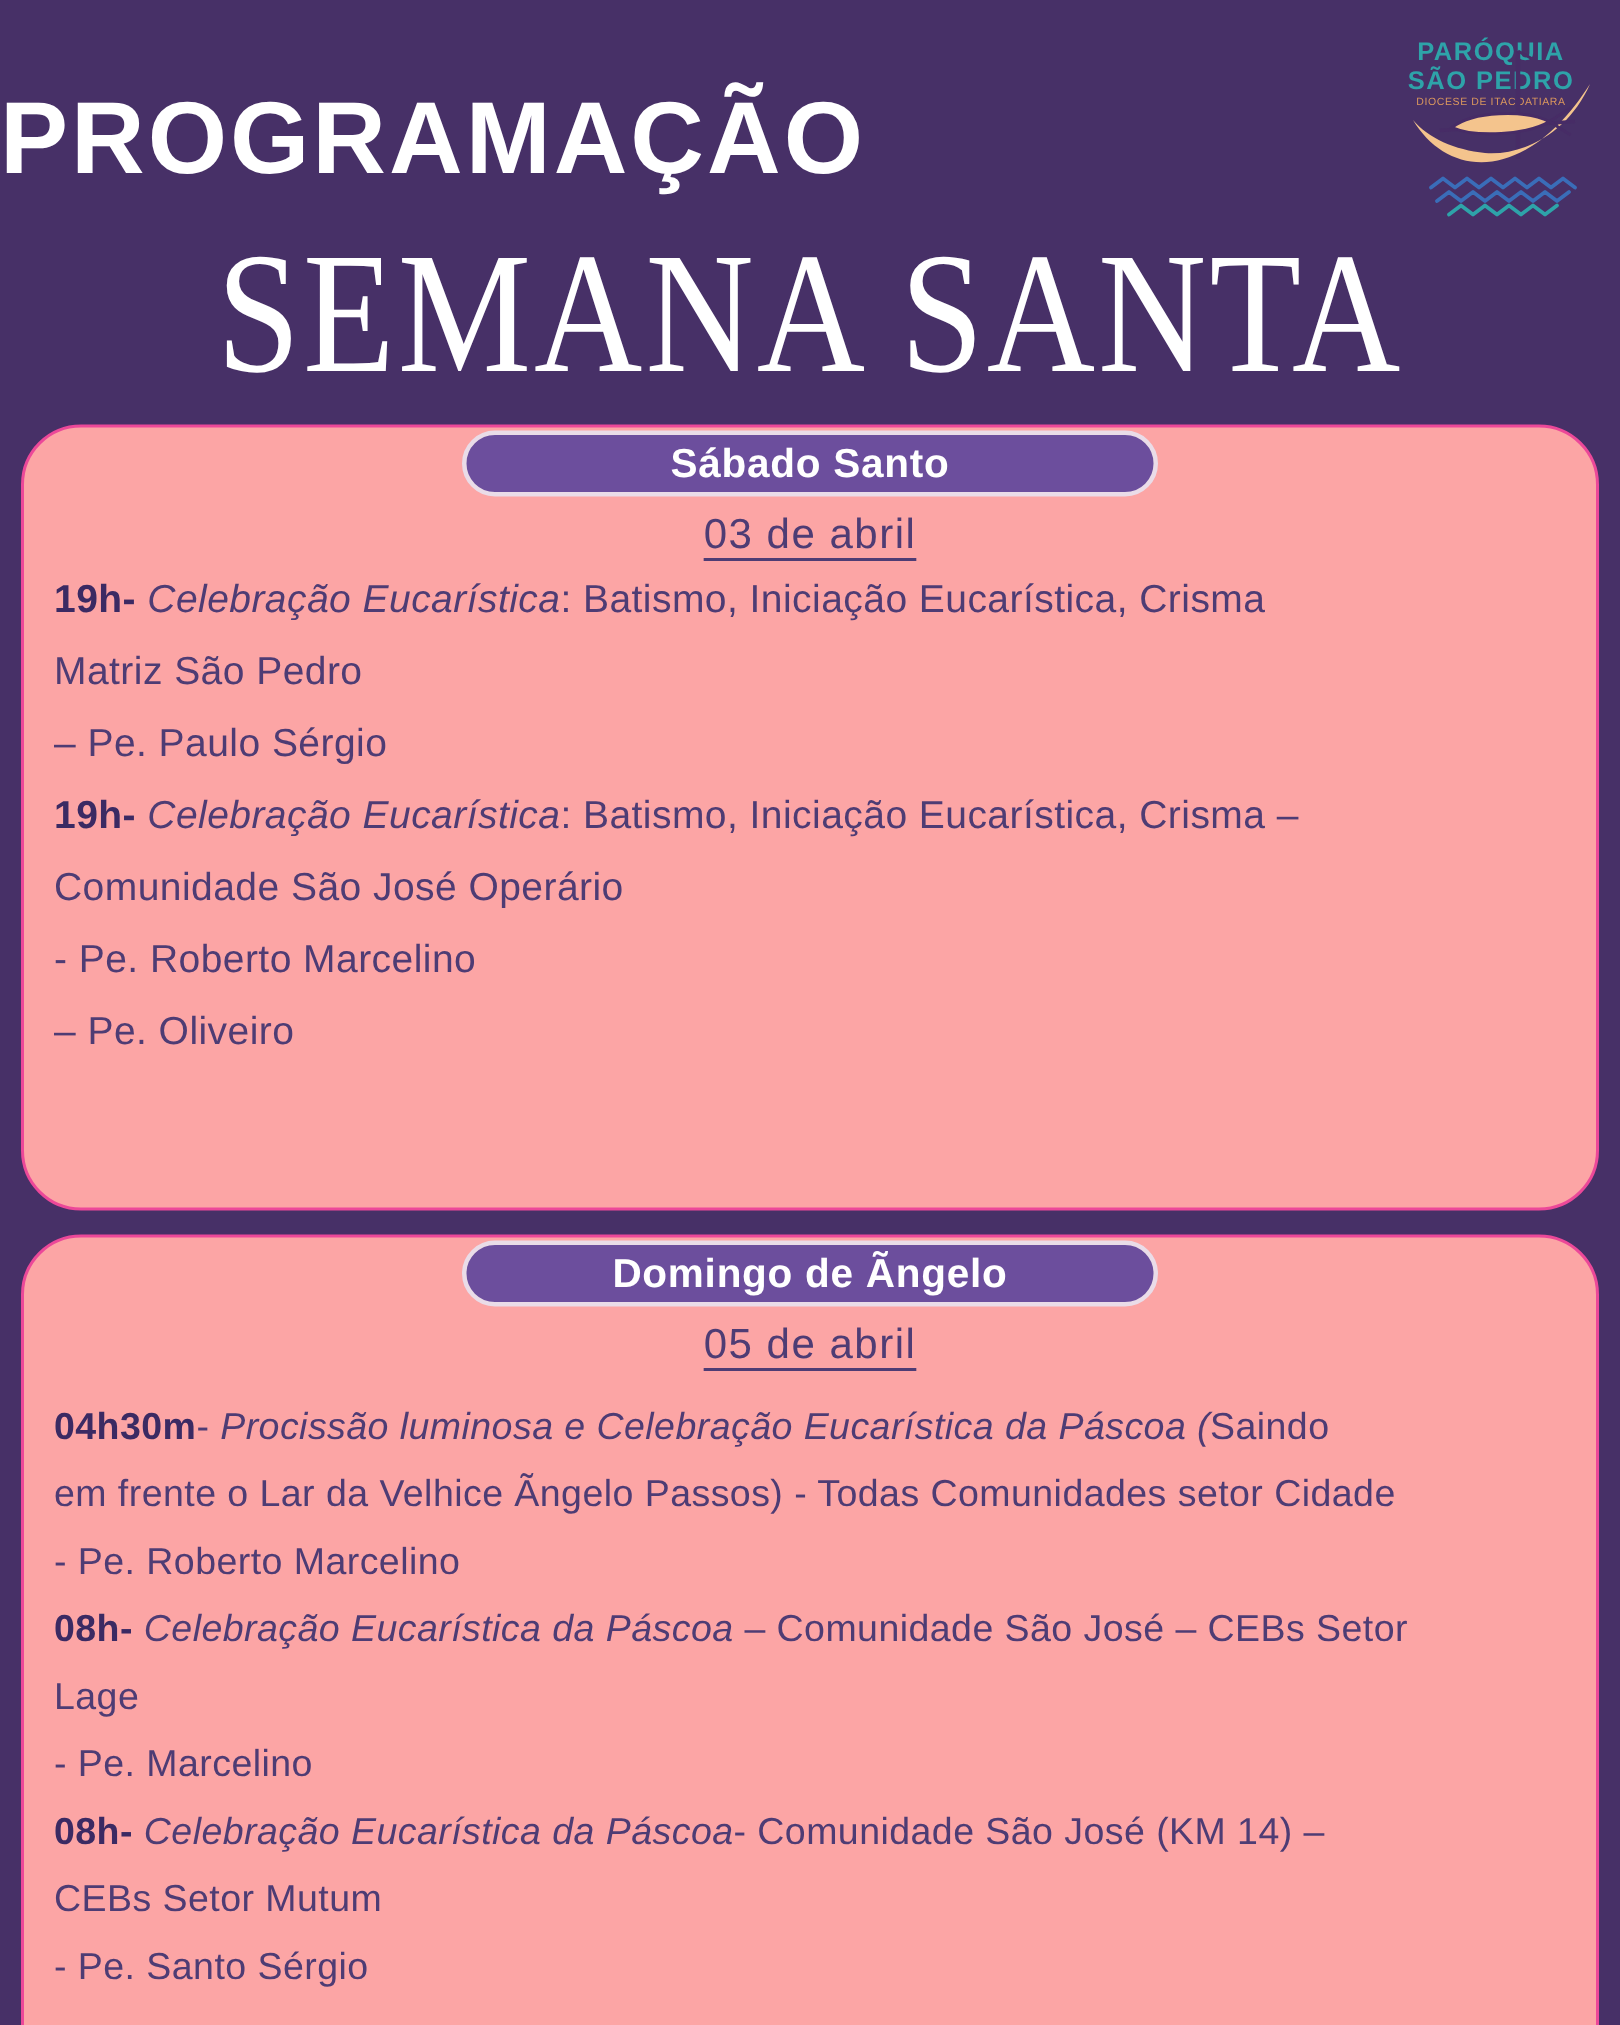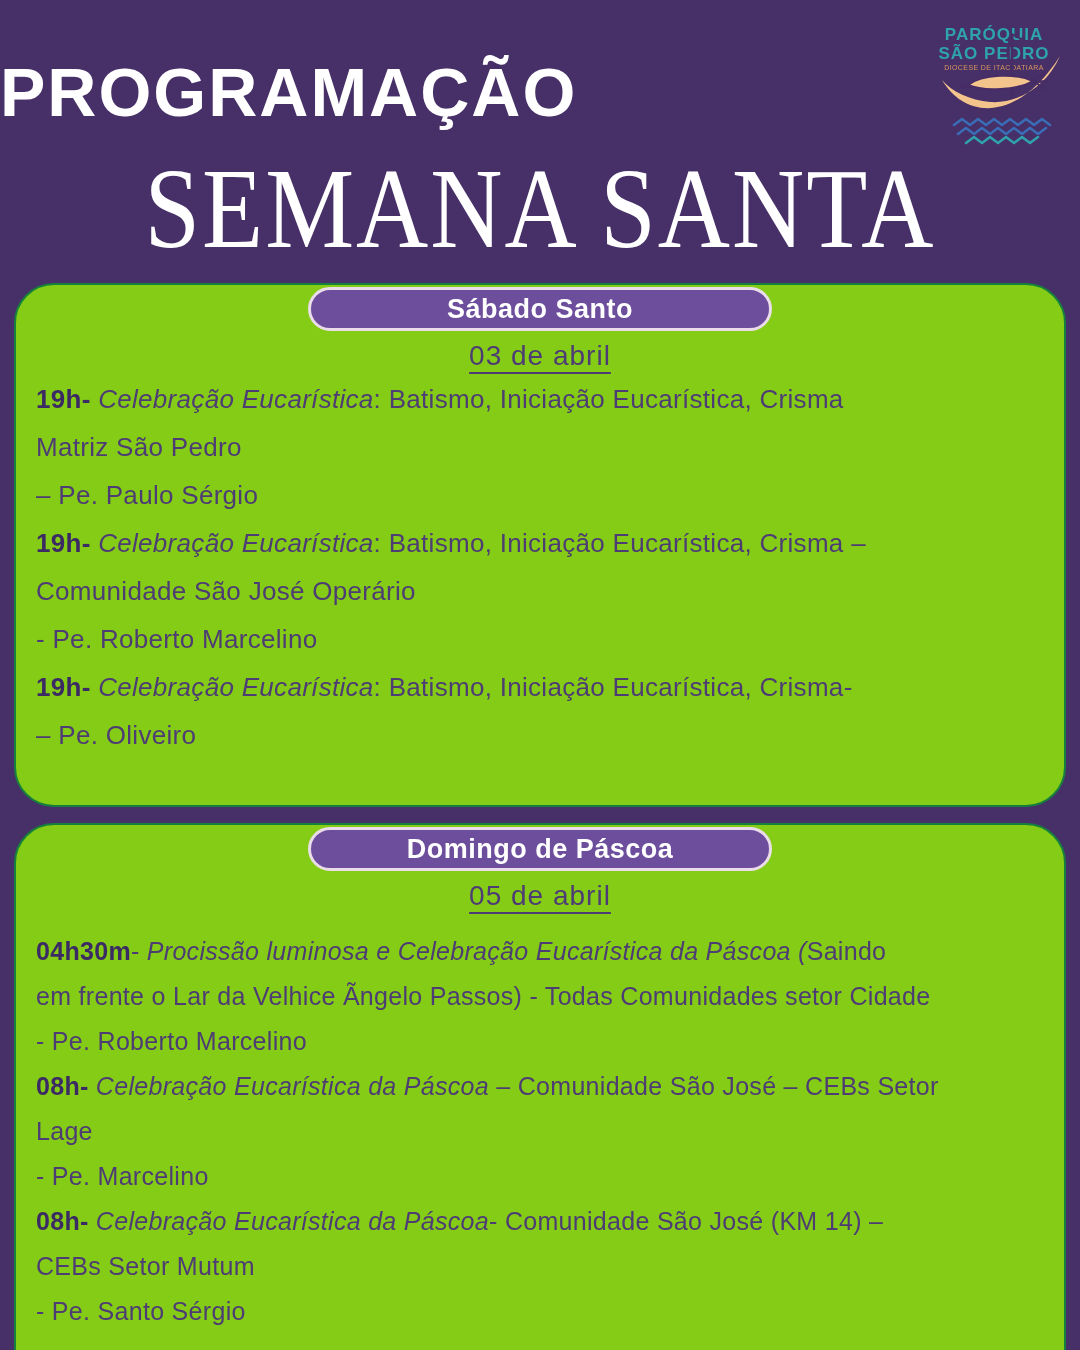--- a/index.html
+++ b/index.html
@@ -27,21 +27,21 @@
 
   
   .logo{position:absolute;top:24px;right:14px;width:134px;height:122px;}
   .logo text{font-family:"Liberation Sans",sans-serif;font-weight:700;text-anchor:middle;}
   .logo .ln{fill:#2ea3a9;font-size:17px;letter-spacing:1px;}
   .logo .ln3{fill:#d9965e;font-size:7px;letter-spacing:0.4px;font-weight:400;}
 
   
   .card{
     position:absolute;left:14px;width:1052px;box-sizing:border-box;
-    background:#84cc16;border:2px solid #15803d;border-radius:40px;
+    background:#fca5a5;border:2px solid #ec4899;border-radius:40px;
   }
   .card1{top:283px;height:524px;}
   .card2{top:823px;height:560px;border-bottom-left-radius:0;border-bottom-right-radius:0;}
 
   .pill{
     width:464px;height:44px;margin:2px auto 0;box-sizing:border-box;
     background:#6c4e9d;border:3px solid #eadce8;border-radius:26px;
     display:flex;align-items:center;justify-content:center;
   }
   .pill span{
@@ -107,27 +107,26 @@
           <span>Sábado Santo</span>
         </div>
         <div class="date">03 de abril</div>
         <div class="lines">
           <div class="line"><span class="seg-bold">19h- </span><span class="seg-italic">Celebração Eucarística</span><span class="seg-regular">: Batismo, Iniciação Eucarística, Crisma</span></div>
           <div class="line"><span class="seg-regular">Matriz São Pedro</span></div>
           <div class="line"><span class="seg-regular">– Pe. Paulo Sérgio</span></div>
           <div class="line"><span class="seg-bold">19h- </span><span class="seg-italic">Celebração Eucarística</span><span class="seg-regular">: Batismo, Iniciação Eucarística, Crisma –</span></div>
           <div class="line"><span class="seg-regular">Comunidade São José Operário</span></div>
           <div class="line"><span class="seg-regular">- Pe. Roberto Marcelino</span></div>
-          <div class="line"><span class="seg-bold">19h- </span><span class="seg-italic">Celebração Eucarística</span><span class="seg-regular">: Batismo, Iniciação Eucarística, Crisma-</span></div>
           <div class="line"><span class="seg-regular">– Pe. Oliveiro</span></div>
         </div>
       </section>
       <section class="card card2">
         <div class="pill">
-          <span>Domingo de Páscoa</span>
+          <span>Domingo de Ãngelo</span>
         </div>
         <div class="date">05 de abril</div>
         <div class="lines">
           <div class="line"><span class="seg-bold">04h30m</span><span class="seg-regular">- </span><span class="seg-italic">Procissão luminosa e Celebração Eucarística da Páscoa (</span><span class="seg-regular">Saindo</span></div>
           <div class="line"><span class="seg-regular">em frente o Lar da Velhice Ãngelo Passos) - Todas Comunidades setor Cidade</span></div>
           <div class="line"><span class="seg-regular">- Pe. Roberto Marcelino</span></div>
           <div class="line"><span class="seg-bold">08h- </span><span class="seg-italic">Celebração Eucarística da Páscoa</span><span class="seg-regular"> – Comunidade São José – CEBs Setor</span></div>
           <div class="line"><span class="seg-regular">Lage</span></div>
           <div class="line"><span class="seg-regular">- Pe. Marcelino</span></div>
           <div class="line"><span class="seg-bold">08h- </span><span class="seg-italic">Celebração Eucarística da Páscoa</span><span class="seg-regular">- Comunidade São José (KM 14) –</span></div>

